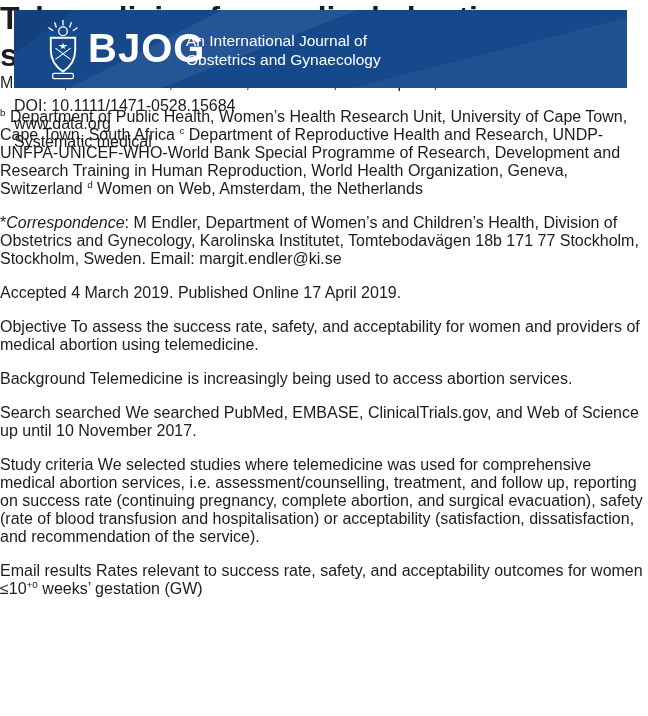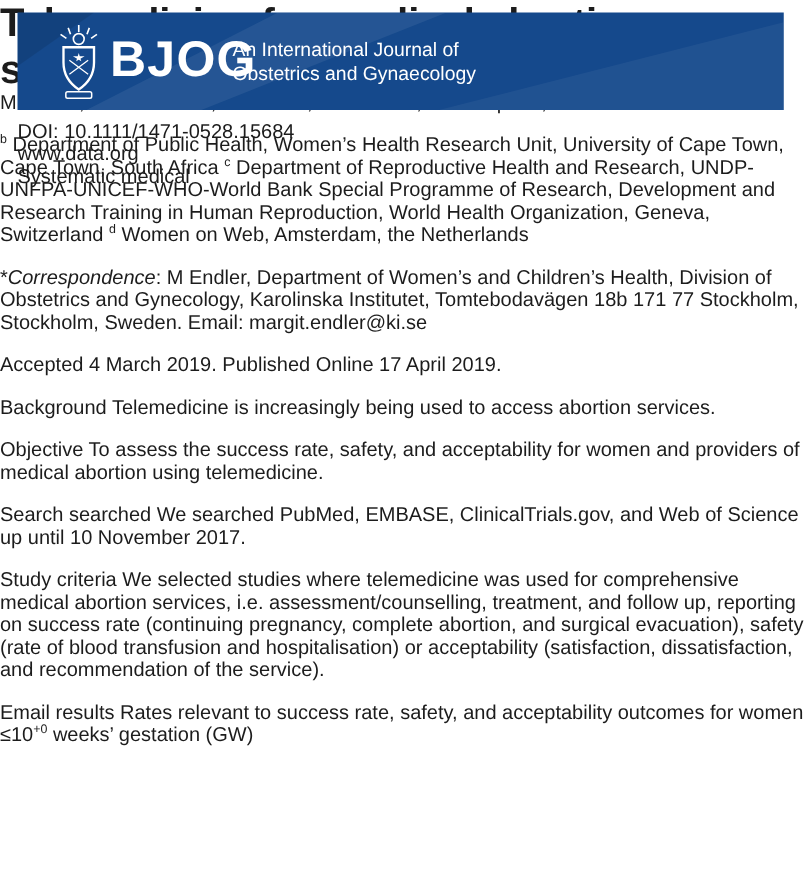--- a/index.html
+++ b/index.html
@@ -134,22 +134,22 @@
   <p id="affil-bcd"><sup>b</sup> Department of Public Health, Women’s Health Research Unit, University of Cape Town, Cape Town, South Africa <sup>c</sup> Department of Reproductive Health and Research, UNDP-UNFPA-UNICEF-WHO-World Bank Special Programme of Research, Development and Research Training in Human Reproduction, World Health Organization, Geneva, Switzerland <sup>d</sup> Women on Web, Amsterdam, the Netherlands</p>
   <p id="correspondence">*<i>Correspondence</i>: M Endler, Department of Women’s and Children’s Health, Division of Obstetrics and Gynecology, Karolinska Institutet, Tomtebodavägen 18b 171 77 Stockholm, Stockholm, Sweden. Email: margit.endler@ki.se</p>
 </div>
 
 <div class="accepted">Accepted 4 March 2019. Published Online 17 April 2019.</div>
 
 <div class="sep top"></div>
 
 <div class="abstract">
   <div class="col" id="col-left">
+      <p class="absec"><span class="lab">Objective</span> To assess the success rate, safety, and acceptability for women and providers of medical abortion using telemedicine.</p>
       <p class="absec"><span class="lab">Background</span> Telemedicine is increasingly being used to access abortion services.</p>
-      <p class="absec"><span class="lab">Objective</span> To assess the success rate, safety, and acceptability for women and providers of medical abortion using telemedicine.</p>
       <p class="absec"><span class="lab">Search searched</span> We searched PubMed, EMBASE, ClinicalTrials.gov, and Web of Science up until 10 November 2017.</p>
       <p class="absec"><span class="lab">Study criteria</span> We selected studies where telemedicine was used for comprehensive medical abortion services, i.e. assessment/counselling, treatment, and follow up, reporting on success rate (continuing pregnancy, complete abortion, and surgical evacuation), safety (rate of blood transfusion and hospitalisation) or acceptability (satisfaction, dissatisfaction, and recommendation of the service).</p>
       <p class="absec"><span class="lab">Email results</span> Rates relevant to success rate, safety, and acceptability outcomes for women ≤10<sup>+0</sup> weeks’ gestation (GW)</p>
     </div>
 
 </div>
 
 <div class="sep bottom"></div>
 
 </body></html>

